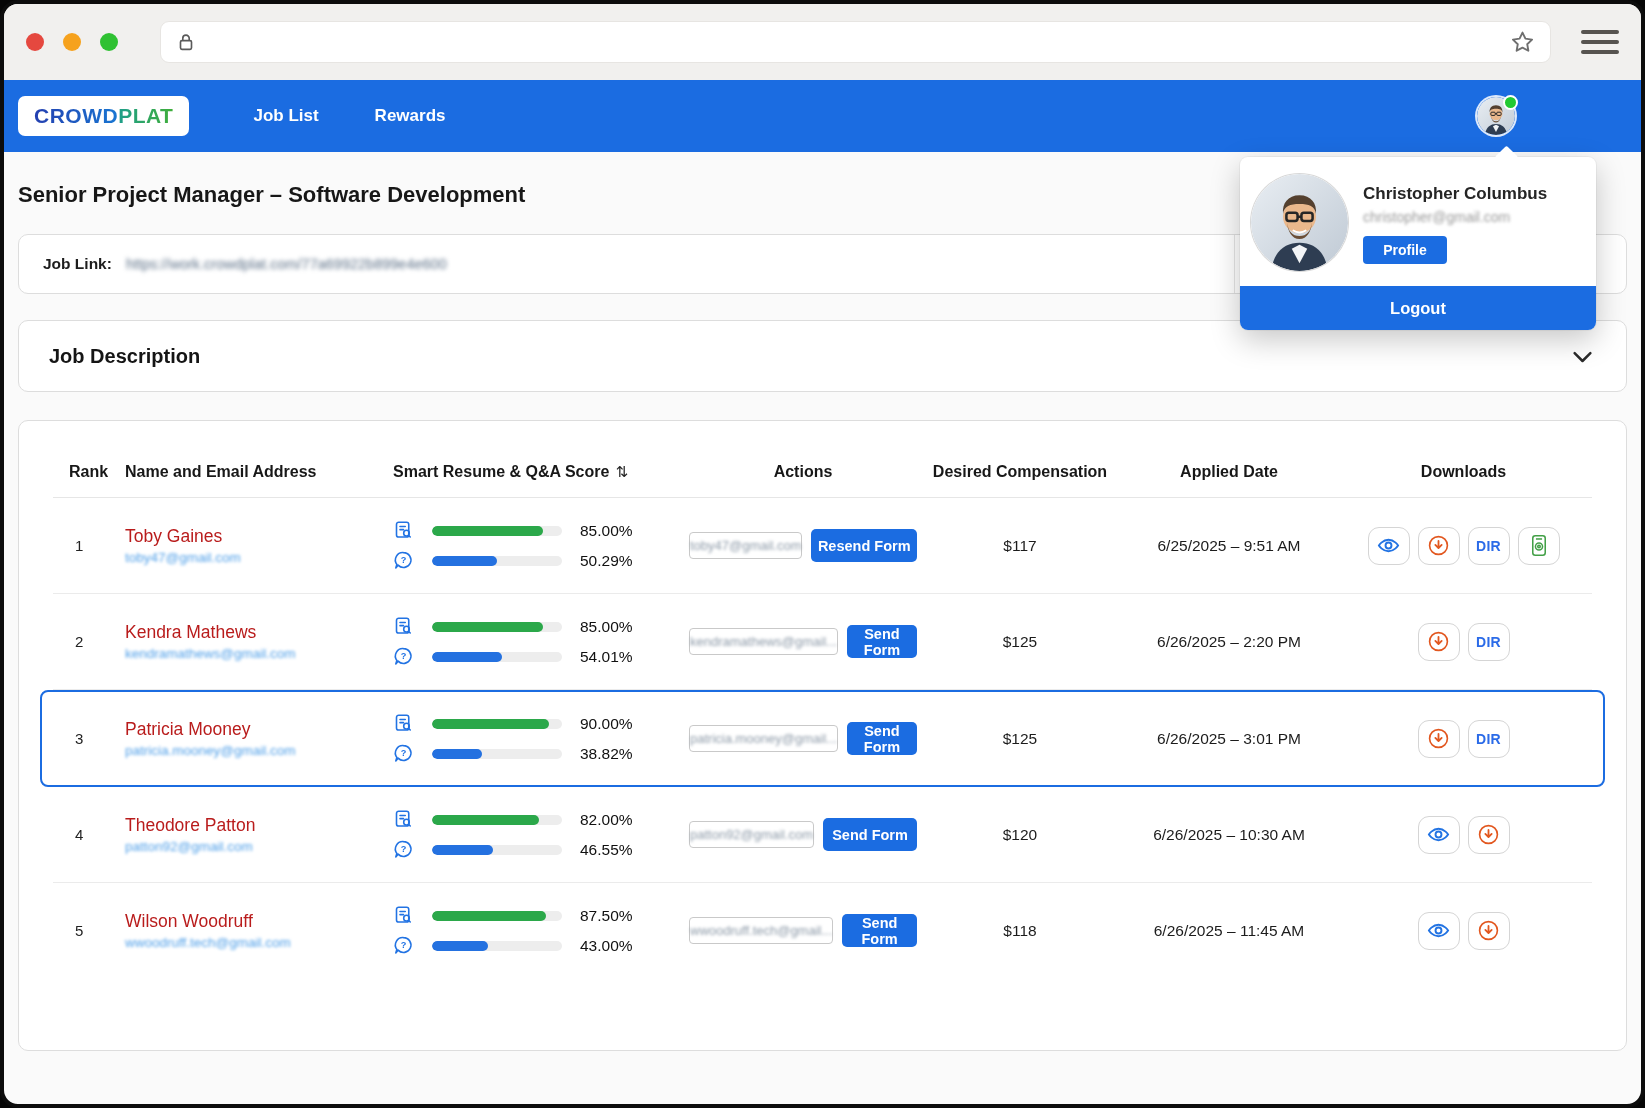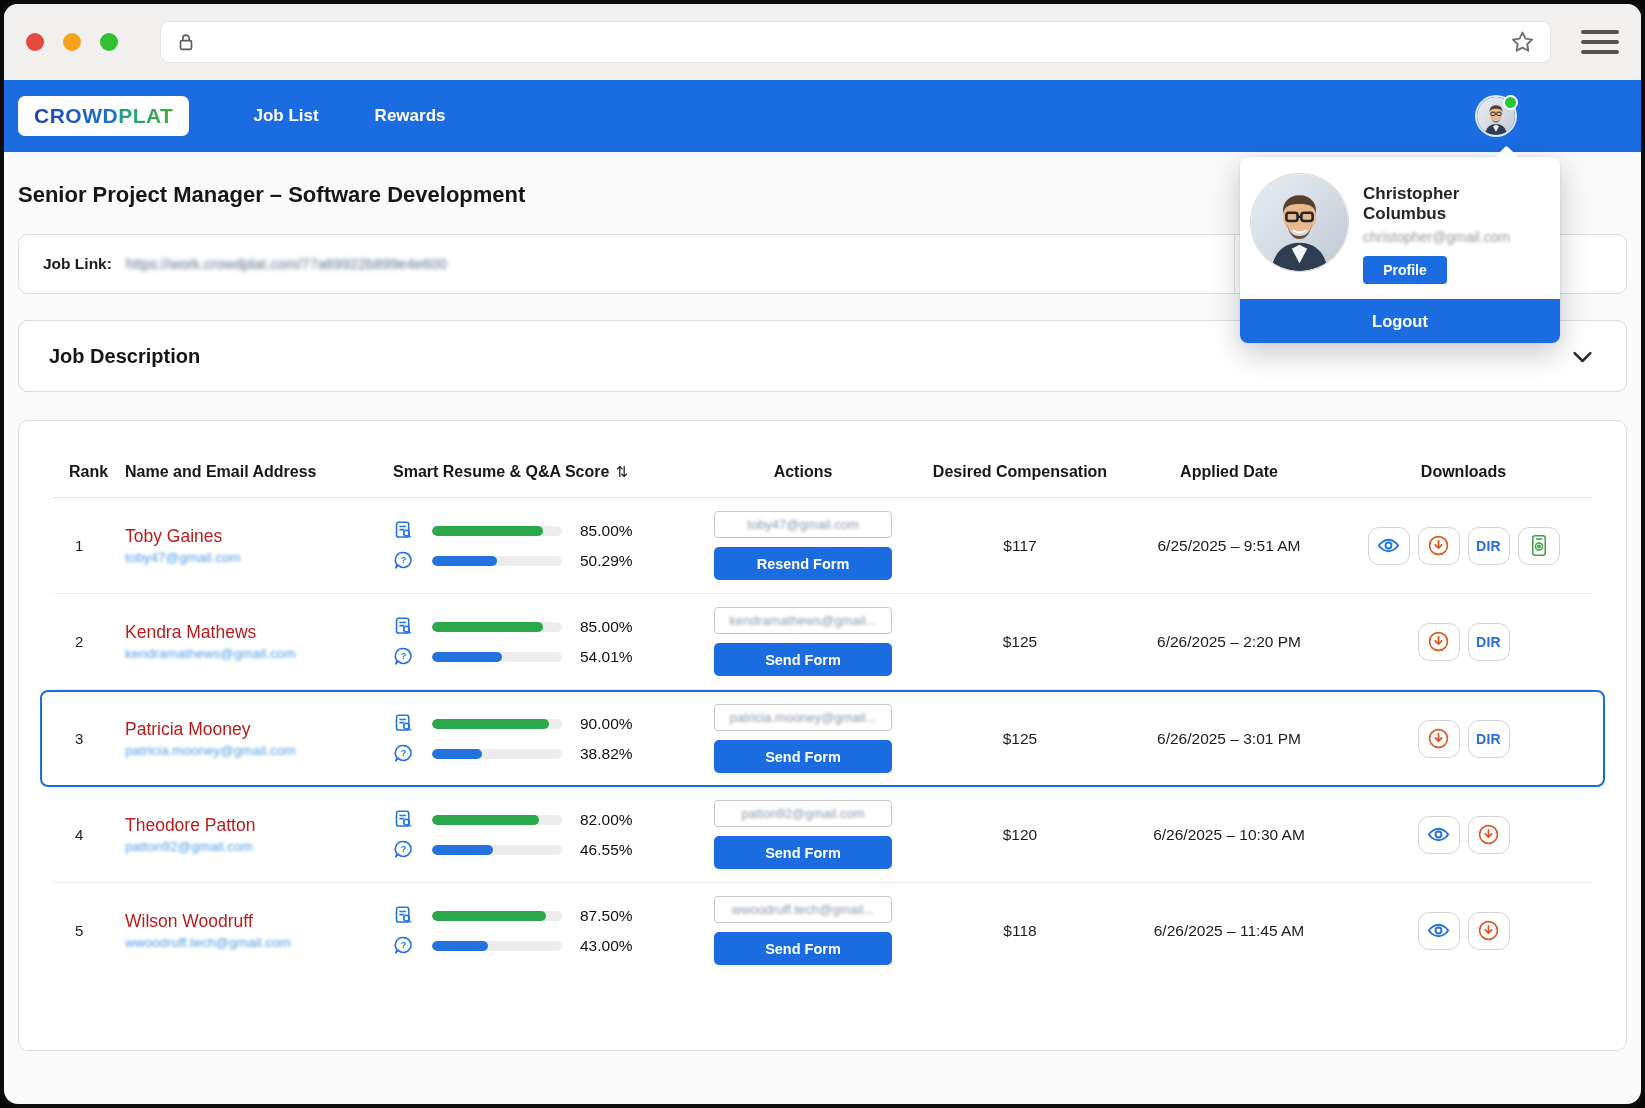--- a/index.html
+++ b/index.html
@@ -61,31 +61,31 @@
   .trow.highlighted{border:2px solid #1b6ce1;border-radius:8px;margin:0 -13px;padding:0 11px;height:93px;}
   .td-rank{padding-left:22px;font-size:15px;color:#222;}
   .name{font-size:17.5px;font-weight:400;color:#b91c1c;}
   .email{font-size:13.5px;color:#4f9fe8;margin-top:3px;filter:blur(1.5px);user-select:none;}
   .scores{display:flex;flex-direction:column;gap:9px;}
   .score-line{display:flex;align-items:center;gap:18px;}
   .track{width:130px;height:10px;border-radius:6px;background:#ededed;overflow:hidden;}
   .fill{height:100%;border-radius:6px;}
   .fill.green{background:#2ba84a;} .fill.blue{background:#2471e0;}
   .pct{font-size:15.5px;color:#111;width:62px;text-align:left;}
-  .actions{display:flex;flex-direction:column;align-items:center;gap:9px;}
+  .actions{display:flex;flex-direction:row;align-items:center;gap:9px;}
   .fake-input{width:178px;height:27px;border:1px solid #c9c9c9;border-radius:4px;background:#fff;display:flex;align-items:center;justify-content:center;box-sizing:border-box;cursor:text;}
   .fake-input .blur{font-size:13px;color:#8d9aa8;filter:blur(1.7px);user-select:none;white-space:nowrap;overflow:hidden;}
   .action-btn{width:178px;height:33px;border:none;border-radius:5px;background:#1b6ce1;color:#fff;font-size:14.5px;font-weight:600;cursor:pointer;font-family:inherit;}
   .comp,.date{font-size:15.5px;color:#1c1c1c;}
   .downloads{display:flex;gap:8px;justify-content:center;}
   .dl-btn{width:42px;height:38px;border:1px solid #d5d5d5;border-radius:11px;background:#fff;display:flex;align-items:center;justify-content:center;cursor:pointer;padding:0;}
   .dir-txt{font-size:14px;font-weight:800;color:#2b6be8;letter-spacing:.3px;}
 
   
-  .dropdown{position:absolute;left:1236px;top:153px;width:320px;background:#fff;border-radius:8px;
+  .dropdown{position:absolute;left:1236px;top:153px;width:356px;background:#fff;border-radius:8px;
     box-shadow:0 10px 30px rgba(0,0,0,.22),0 0 0 1px rgba(0,0,0,.04);z-index:50;}
   .dropdown .arrow{position:absolute;top:-8px;left:258px;width:17px;height:17px;background:#fff;transform:rotate(45deg);border-radius:2px;}
   .dd-body{display:flex;gap:15px;padding:17px 14px 15px 11px;position:relative;}
   .dd-avatar{width:97px;height:97px;flex:0 0 97px;}
   .dd-avatar svg{display:block;border-radius:50%;box-shadow:0 0 0 1px #d8d8d8;}
   .dd-name{font-size:17px;font-weight:800;color:#252525;margin-top:10px;}
   .dd-email{font-size:14px;color:#9a9a9a;margin-top:5px;filter:blur(1.8px);user-select:none;}
   .dd-profile{margin-top:11px;width:84px;height:28px;border:none;border-radius:4px;background:#1b6ce1;color:#fff;font-size:14px;font-weight:600;cursor:pointer;font-family:inherit;}
   .dd-logout{height:44px;background:#1b6ce1;border-radius:0 0 8px 8px;display:flex;align-items:center;justify-content:center;
     color:#fff;font-size:16.5px;font-weight:800;cursor:pointer;}

